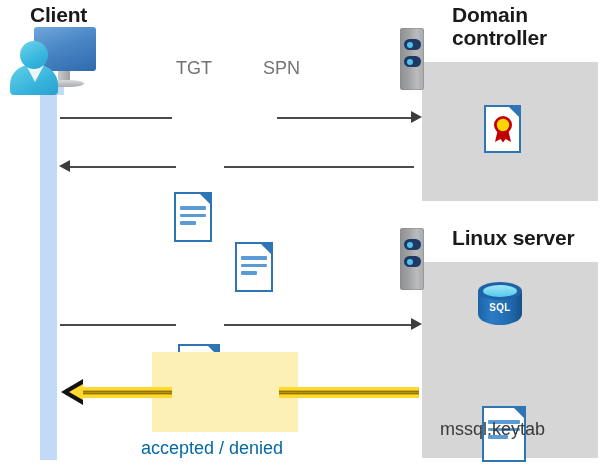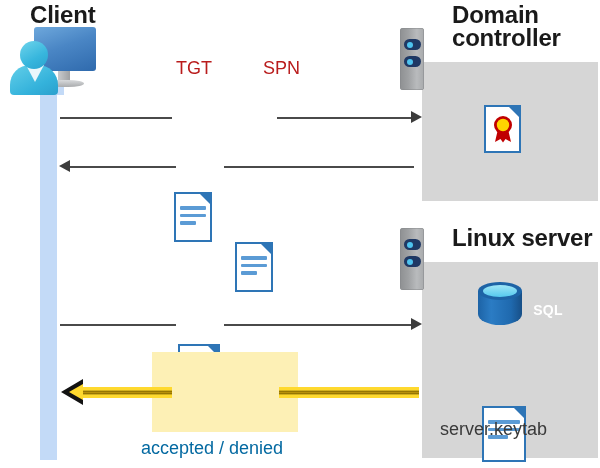--- a/index.html
+++ b/index.html
@@ -9,29 +9,29 @@
     font-family:"Liberation Sans", sans-serif;
     overflow:hidden;
   }
   #canvas{position:relative;width:600px;height:468px;}
 
   .abs{position:absolute;}
 
   
   .title{
     font-weight:bold;color:#1a1a1a;
-    font-size:24px;line-height:23px;
+    font-size:21px;line-height:23px;
     letter-spacing:-.2px;
   }
   #client-title{left:30px;top:3px;}
   #dc-title{left:452px;top:3px;width:140px;}
   #linux-title{left:452px;top:226px;width:150px;}
 
   .plain-label{
-    color:#b91c1c;font-size:18px;line-height:22px;
+    color:#737373;font-size:18px;line-height:22px;
   }
   #tgt-label{left:176px;top:57px;}
   #spn-label{left:235px;top:57px;margin-left:28px;}
   #accepted-label{left:141px;top:437px;font-size:18px;color:#0369a1;}
   #keytab-label{left:440px;top:418px;font-size:18px;color:#3a3a3a;}
 
   
   #lifeline{
     left:40px;top:88px;width:17px;height:372px;
     background:#c3daf7;
@@ -100,22 +100,22 @@
   
   #sql-db{left:478px;top:282px;width:44px;height:50px;}
   #sql-body{position:absolute;left:0;top:9px;width:44px;height:34px;
     background:linear-gradient(to right,#1d63a6 0%,#2b7cc4 30%,#1f69ae 75%,#174f87 100%);
     border-radius:0 0 22px 22px/0 0 11px 11px;}
   #sql-top{position:absolute;left:0;top:0px;width:44px;height:18px;border-radius:50%;
     background:#1d63a6;}
   #sql-top-in{position:absolute;left:5px;top:3px;width:34px;height:12px;border-radius:50%;
     background:linear-gradient(to bottom,#9fe6f7,#55c8ee);}
   #sql-text{position:absolute;left:0;top:20px;width:44px;text-align:center;
-    color:#ffffff;font-size:14px;font-weight:bold;letter-spacing:.3px;
-    font-family:"Liberation Sans",sans-serif;margin-left:48px;}
+    color:#ffffff;font-size:10px;font-weight:bold;letter-spacing:.3px;
+    font-family:"Liberation Sans",sans-serif;}
 
   
   .gline{background:#4a4a4a;height:1.6px;}
   .arrow-r{position:absolute;width:0;height:0;
     border-top:6px solid transparent;border-bottom:6px solid transparent;border-left:11px solid #3c3c3c;}
   .arrow-l{position:absolute;width:0;height:0;
     border-top:6px solid transparent;border-bottom:6px solid transparent;border-right:11px solid #3c3c3c;}
 
   
   #yellow-box{left:152px;top:352px;width:146px;height:80px;background:#fdf0b5;}
@@ -189,21 +189,21 @@
 
   <div class="abs doc" id="doc-keytab">
     <div class="page"></div>
     <div class="fold"></div>
     <div class="lines">
         <span></span>
         <span></span>
         <span class="short"></span>
       </div>
   </div>
-  <div class="abs plain-label" id="keytab-label">server.keytab</div>
+  <div class="abs plain-label" id="keytab-label">mssql.keytab</div>
 
   <div class="abs plain-label" id="tgt-label">TGT</div>
   <div class="abs plain-label" id="spn-label">SPN</div>
 
   <div class="abs gline" style="left:60px;top:117px;width:112px;"></div>
   <div class="abs gline" style="left:277px;top:117px;width:136px;"></div>
   <div class="arrow-r" style="left:411px;top:111px;"></div>
 
   <div class="abs doc" id="doc-tgt">
     <div class="page"></div>

